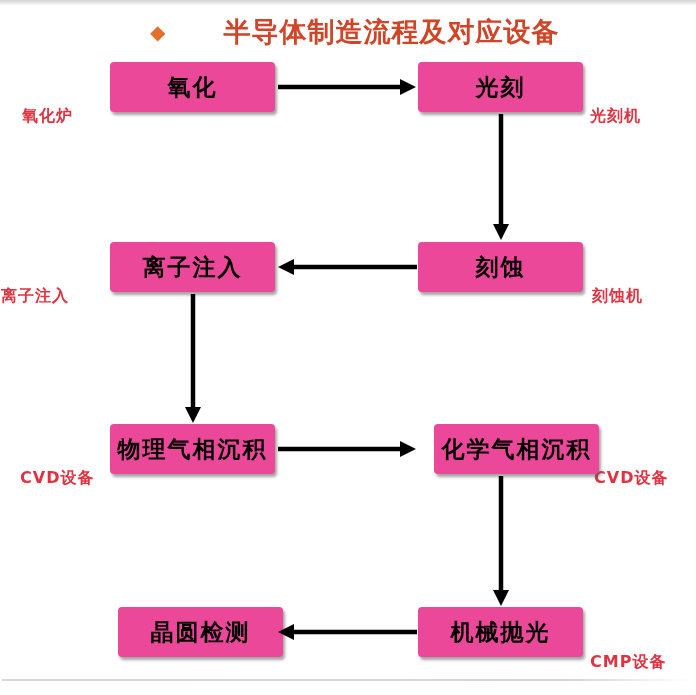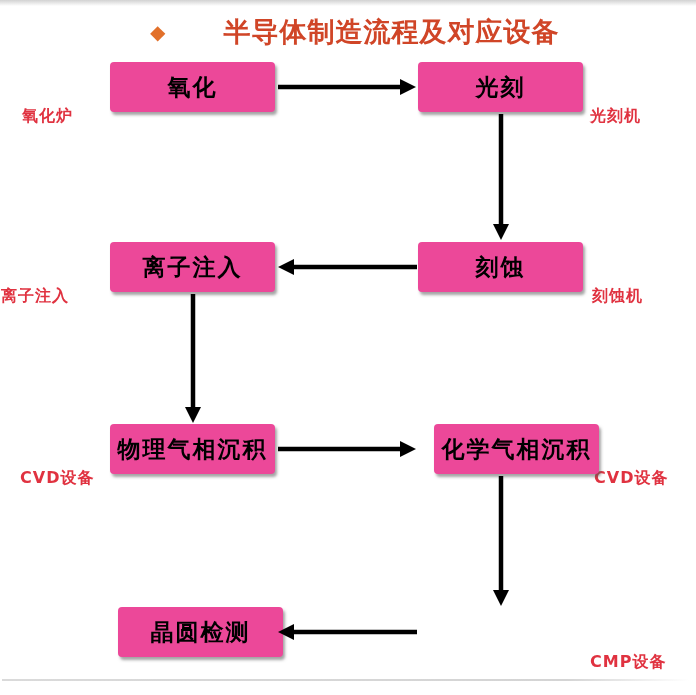--- a/index.html
+++ b/index.html
@@ -68,20 +68,21 @@
   <div class="equip e-cvd">CVD设备</div>
   <div class="equip e-cmp">CMP设备</div>
 
   <div class="node n-oxidation">氧化</div>
   <div class="node n-litho">光刻</div>
   <div class="node n-etch">刻蚀</div>
   <div class="node n-ion">离子注入</div>
   <div class="node n-pvd">物理气相沉积</div>
   <div class="node n-cvd">化学气相沉积</div>
   <div class="node n-wafer">晶圆检测</div>
+  <div class="node n-cmp">机械抛光</div>
 
   <svg class="arrows" width="696" height="695" viewBox="0 0 696 695">
     <defs>
       <marker id="ah" markerUnits="userSpaceOnUse" markerWidth="16" markerHeight="16" refX="1" refY="8" orient="auto">
         <path d="M0,0 L16,8 L0,16 Z" fill="#000000"></path>
       </marker>
     </defs>
     <line x1="278" y1="87" x2="401" y2="87" stroke="#000" stroke-width="4.5" marker-end="url(#ah)"></line>
     <line x1="501" y1="114" x2="501" y2="225" stroke="#000" stroke-width="4.5" marker-end="url(#ah)"></line>
     <line x1="417" y1="267" x2="293" y2="267" stroke="#000" stroke-width="4.5" marker-end="url(#ah)"></line>

